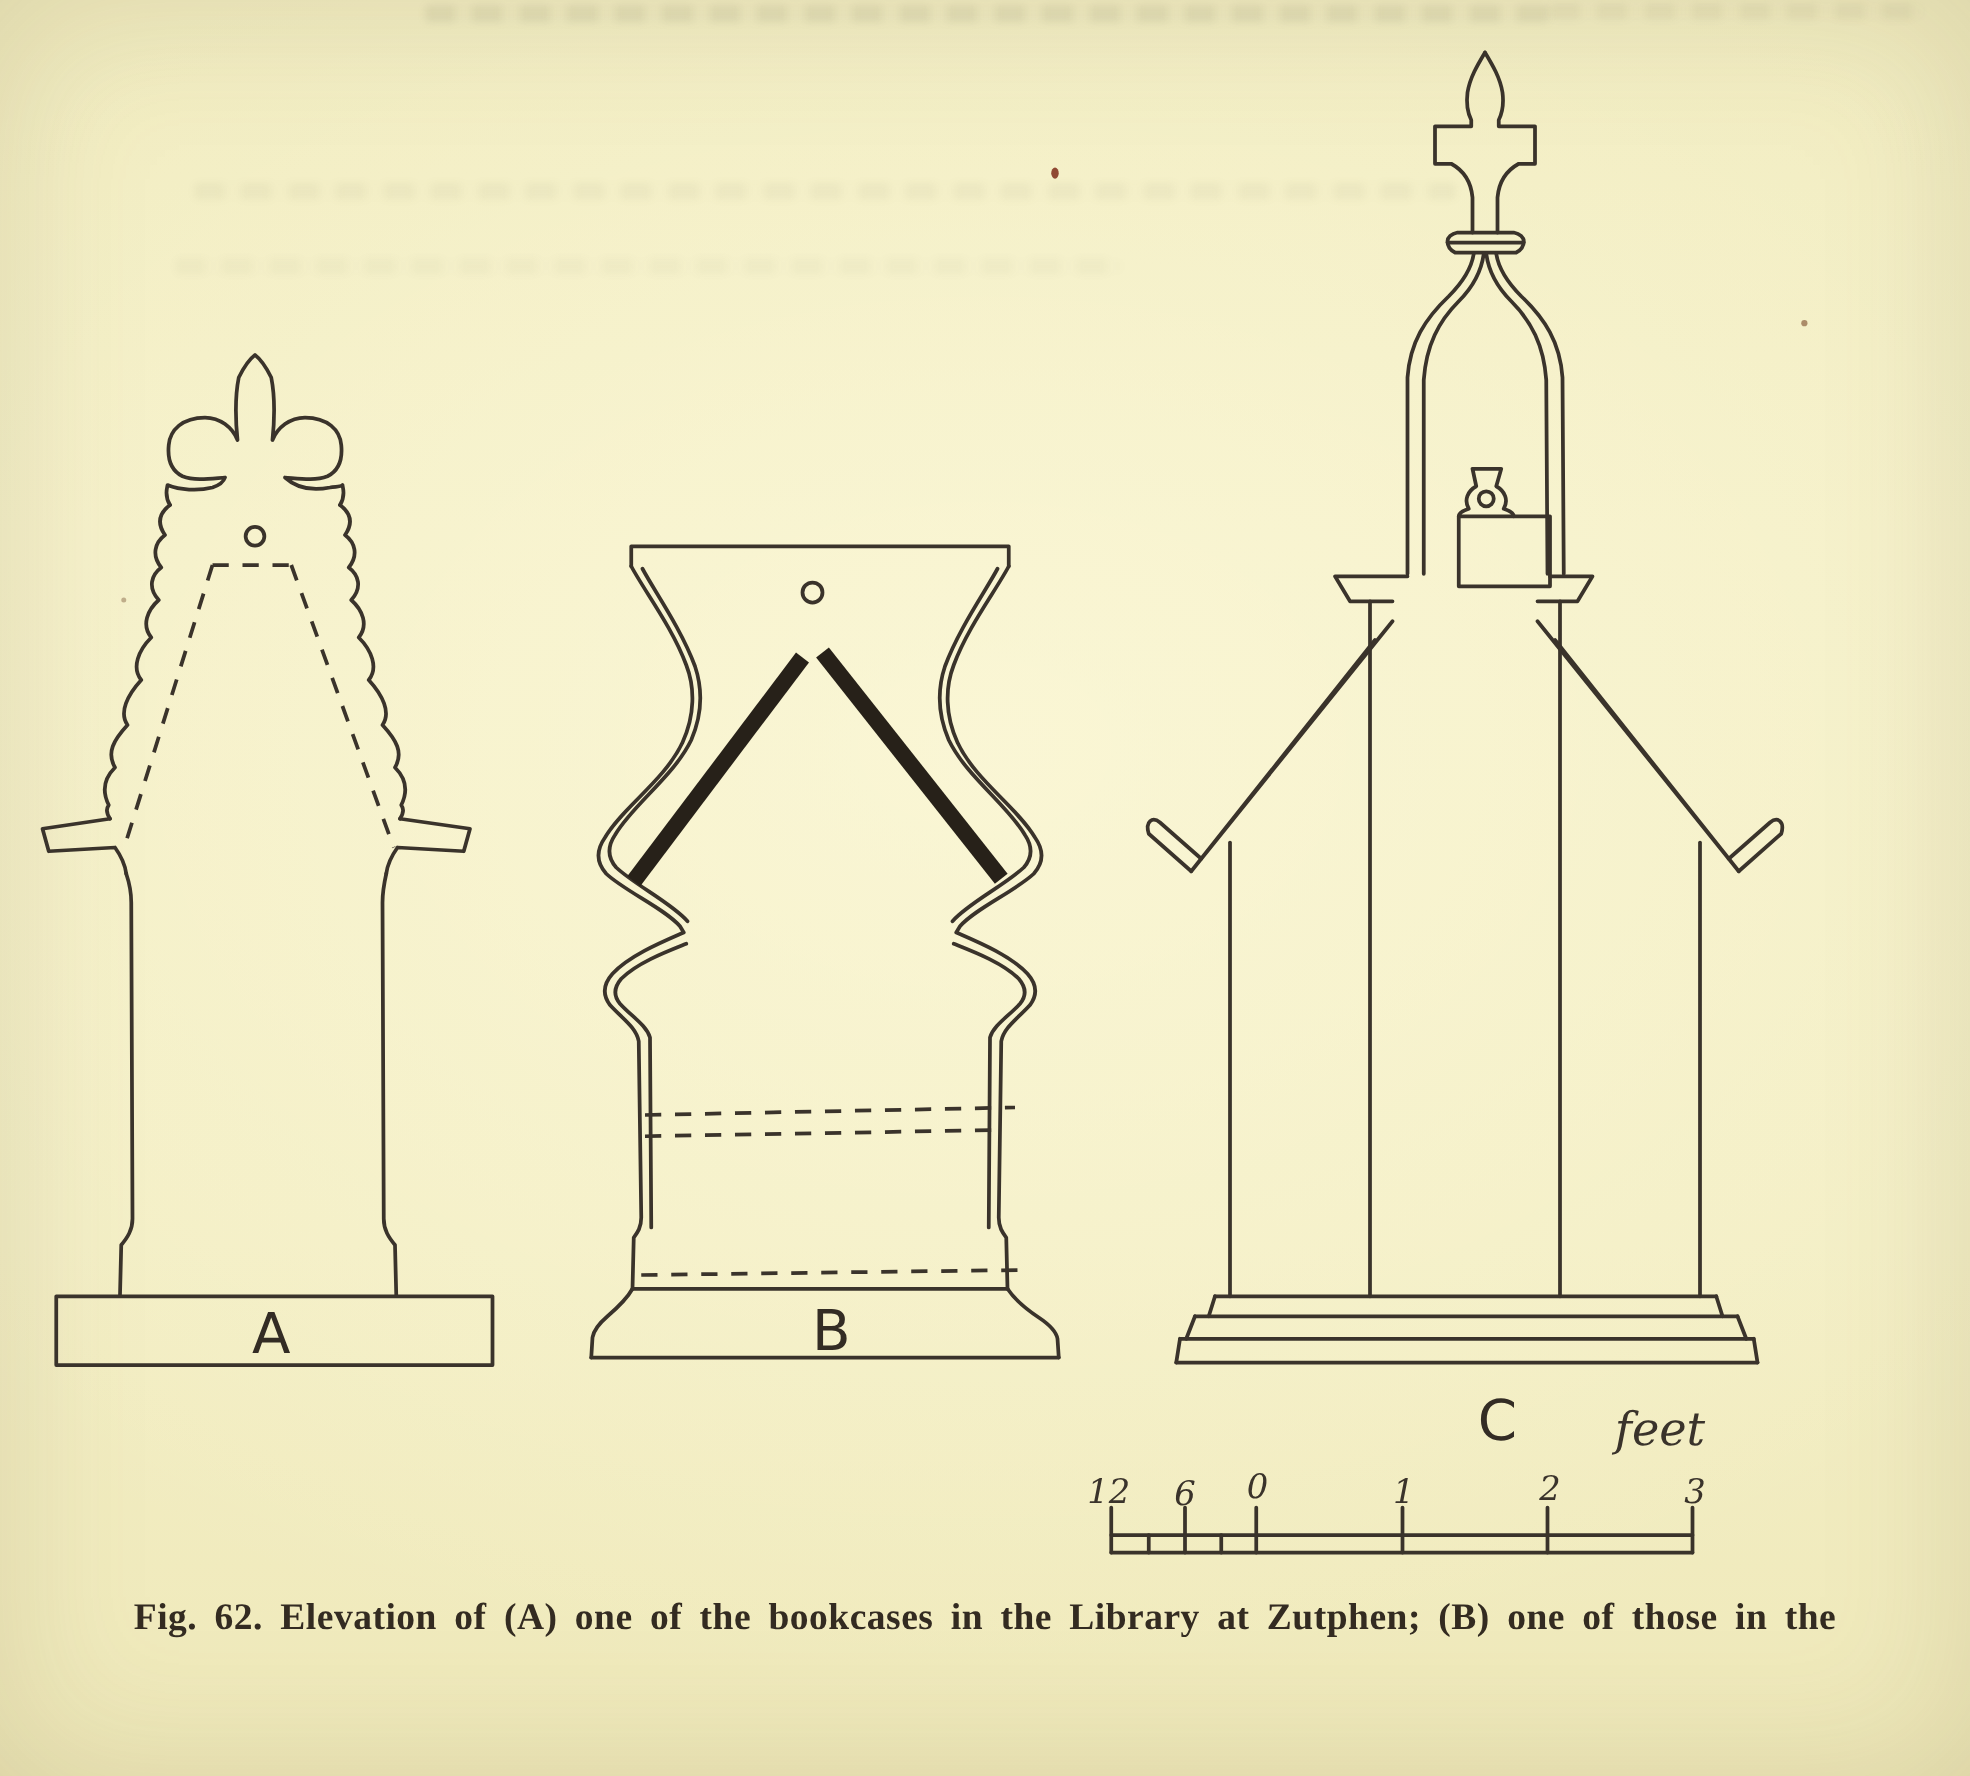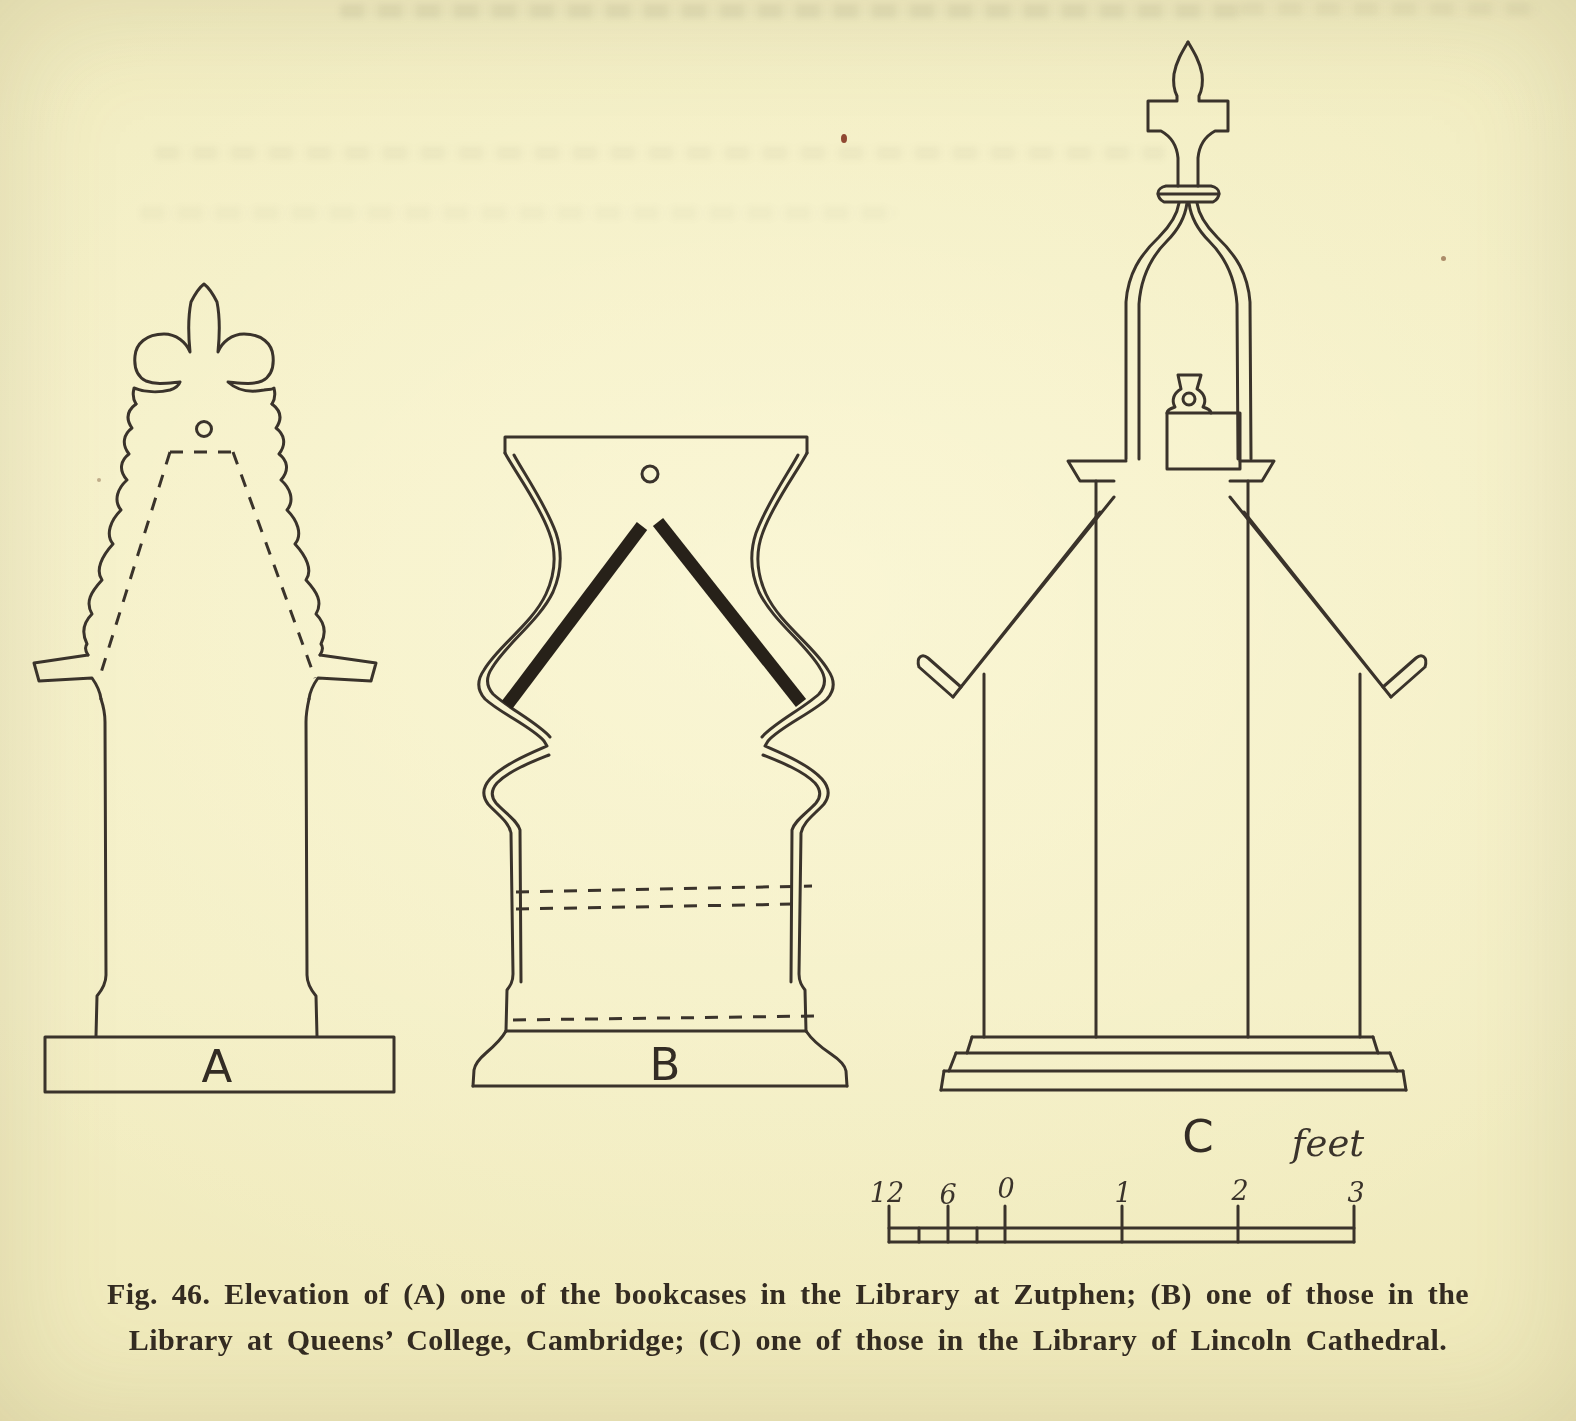--- a/index.html
+++ b/index.html
@@ -197,17 +197,16 @@
       <text class="scale-num" x="948" y="1204">6</text>
       <text class="scale-num" x="1006" y="1198">0</text>
       <text class="scale-num" x="1123" y="1202">1</text>
       <text class="scale-num" x="1240" y="1200">2</text>
       <text class="scale-num" x="1356" y="1202">3</text>
       <text class="feet-label" x="1328" y="1156">feet</text>
     </g>
   </svg>
 
   <div class="caption">
-    <div>Fig. 46.  Elevation of (A) one of the bookcases in the Library at Zutphen; (B) one of those in the</div>
-    <div>Library at Queens’ College, Cambridge; (C) one of those in the Library of Lincoln Cathedral.</div>
+    <div>Fig. 62.  Elevation of (A) one of the bookcases in the Library at Zutphen; (B) one of those in the</div>
   </div>
 
 </div>
 
 </body></html>

